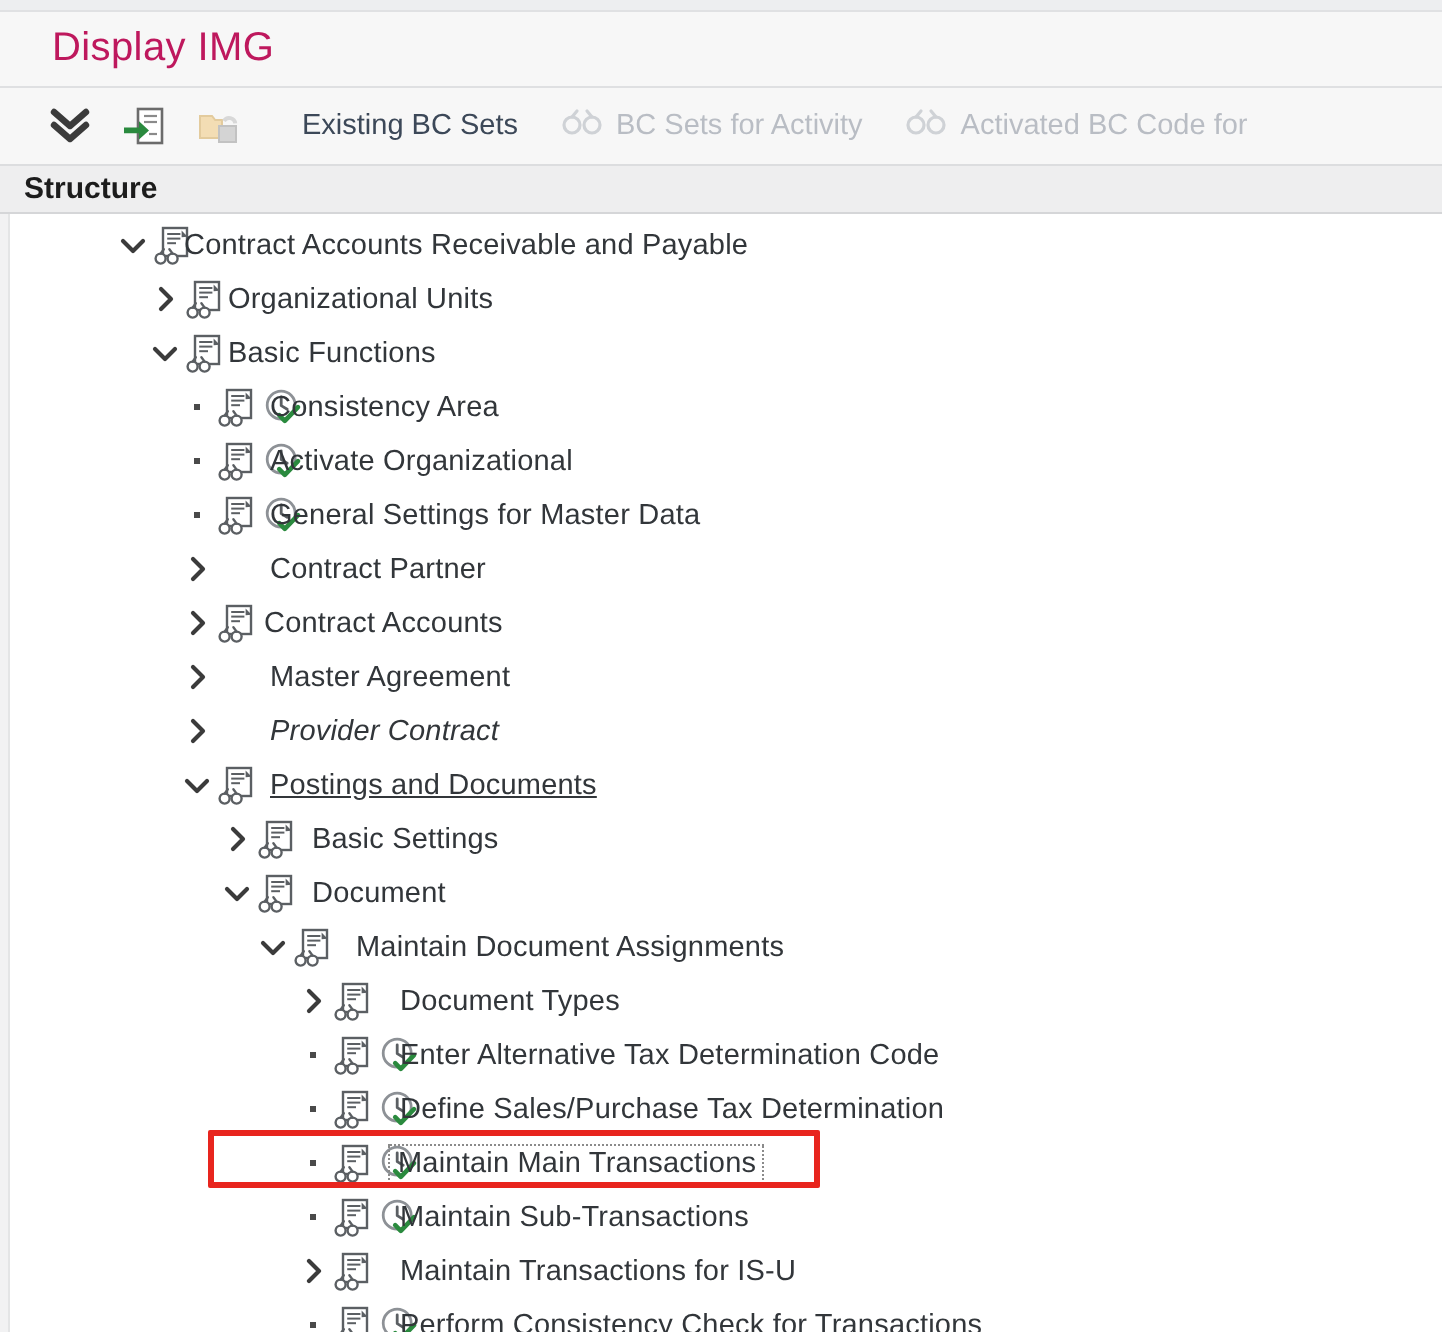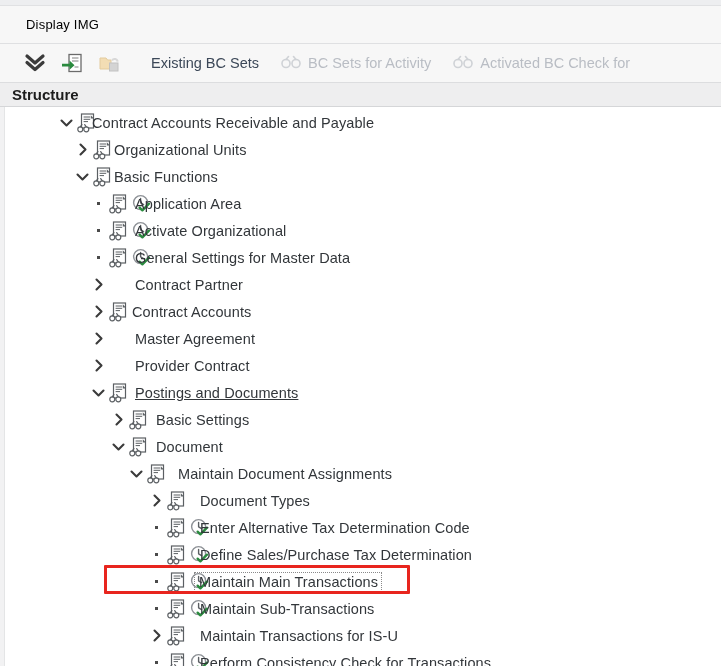--- a/index.html
+++ b/index.html
@@ -27,22 +27,22 @@
   .title-bar {
     height: 38px;
     background: #f7f7f7;
     border-bottom: 1px solid #dfe0e2;
     display: flex;
     align-items: center;
     padding-left: 26px;
     box-sizing: border-box;
   }
   .title-bar .page-title {
-    font-size: 13px;
-    color: #000000;
+    font-size: 20px;
+    color: #be185d;
     font-weight: 400;
     letter-spacing: 0.2px;
   }
 
   
   .toolbar {
     height: 39px;
     background: #f7f7f7;
     border-bottom: 1px solid #dcdddf;
     display: flex;
@@ -232,21 +232,21 @@
   </div>
 
   <div class="tb-text-btn disabled">
     <span>
       <svg width="20" height="14" viewBox="0 0 20 14" aria-hidden="true">
         <circle cx="5" cy="8.5" r="4" fill="none" stroke="#cfd2d6" stroke-width="1.6"></circle>
         <circle cx="15" cy="8.5" r="4" fill="none" stroke="#cfd2d6" stroke-width="1.6"></circle>
         <path d="M5 4.5 L7.5 1.5 M15 4.5 L12.5 1.5" fill="none" stroke="#cfd2d6" stroke-width="1.6" stroke-linecap="round"></path>
       </svg>
     </span>
-    <span>Activated BC Check for</span>
+    <span>Activated BC Code for</span>
   </div>
 
 </div>
 
 <div class="col-header">
   <span class="col-label">Structure</span>
 </div>
 
 <div class="tree-wrap">
   <div class="left-rail"></div>
@@ -331,21 +331,21 @@
             <path d="M3.3 13.8 L4.9 11.6 M9.3 13.8 L7.7 11.6" fill="none" stroke="#5b5f63" stroke-width="1.2" stroke-linecap="round"></path>
           </svg>
         </div>
         <div class="exec-icon-slot">
           <svg width="19" height="19" viewBox="0 0 19 19">
             <circle cx="8.6" cy="8.6" r="7" fill="#ffffff" stroke="#8d9196" stroke-width="1.4"></circle>
             <path d="M8.6 4.4 L8.6 8.8 L11.6 10.6" fill="none" stroke="#5b5f63" stroke-width="1.4" stroke-linecap="round" stroke-linejoin="round"></path>
             <path d="M7.6 13.6 L10.4 16.4 L17 9.6" fill="none" stroke="#2a8a3e" stroke-width="2.3" stroke-linecap="round" stroke-linejoin="round"></path>
           </svg>
         </div>
-        <span class="row-label" style="position: absolute; left: 131px;">Application Area</span>
+        <span class="row-label" style="position: absolute; left: 131px;">Consistency Area</span>
       </div>
       <div class="tree-row">
         <div class="spacer" style="width: 46px;"></div>
         <div class="bullet">
           <i></i>
         </div>
         <div class="doc-icon-slot">
           <svg width="19" height="20" viewBox="0 0 19 20">
             <rect x="4.5" y="1" width="12" height="14" fill="#ffffff" stroke="#5b5f63" stroke-width="1.2"></rect>
             <line x1="6.6" y1="4" x2="13.2" y2="4" stroke="#5b5f63" stroke-width="1"></line>
@@ -434,21 +434,21 @@
         <span class="row-label" style="position: absolute; left: 131px;">Master Agreement</span>
       </div>
       <div class="tree-row">
         <div class="spacer" style="width: 46px;"></div>
         <div class="twisty">
           <svg width="10" height="13" viewBox="0 0 10 13">
             <path d="M2.5 1.5 L7.5 6.5 L2.5 11.5" fill="none" stroke="#3b3b3b" stroke-width="2.1" stroke-linecap="round" stroke-linejoin="round"></path>
           </svg>
         </div>
         <div class="doc-icon-slot"></div>
-        <span class="row-label" style="position: absolute; left: 131px;">Provider Contract</span>
+        <span class="row-label" style="position: absolute; left: 131px; font-style: italic;">Provider Contract</span>
       </div>
       <div class="tree-row">
         <div class="spacer" style="width: 46px;"></div>
         <div class="twisty">
           <svg width="13" height="10" viewBox="0 0 13 10">
             <path d="M1.5 2.5 L6.5 7.5 L11.5 2.5" fill="none" stroke="#3b3b3b" stroke-width="2.1" stroke-linecap="round" stroke-linejoin="round"></path>
           </svg>
         </div>
         <div class="doc-icon-slot">
           <svg width="19" height="20" viewBox="0 0 19 20">

